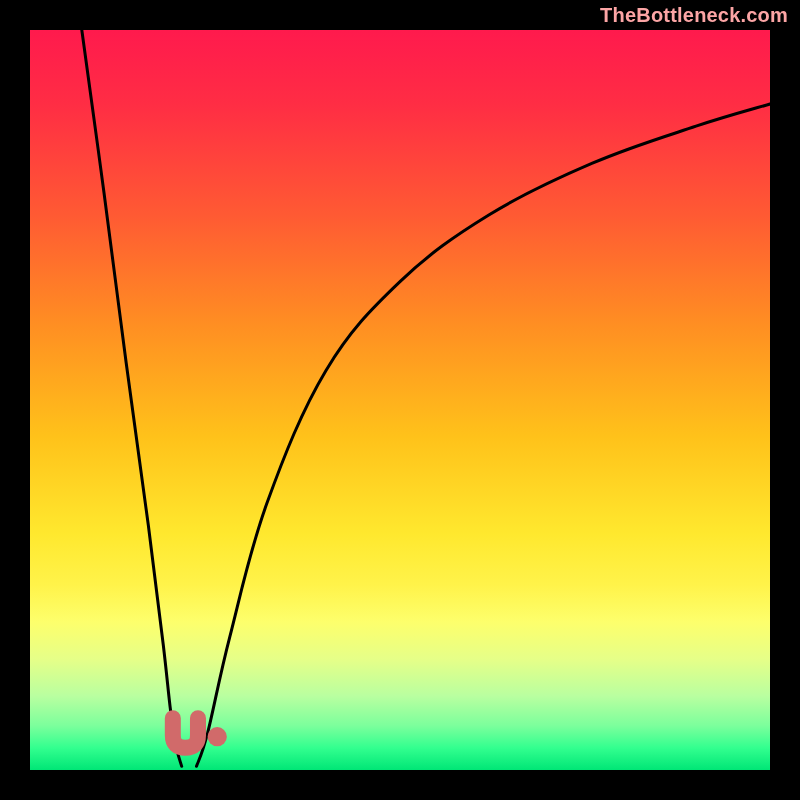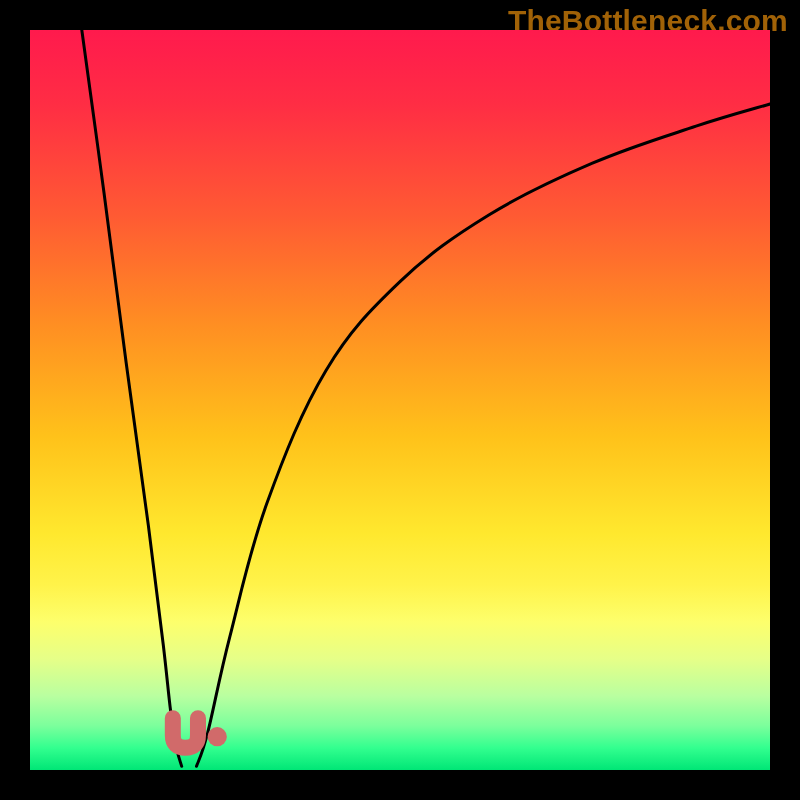--- a/index.html
+++ b/index.html
@@ -38,23 +38,23 @@
       #7cff9c 94%,
       #33ff8f 97%,
       #00e676 100%
     );
   }
   .watermark {
     position: absolute;
     top: 4px;
     right: 12px;
     font-family: Arial, Helvetica, sans-serif;
-    font-size: 30px;
+    font-size: 20px;
     font-weight: 600;
-    color: #a16207;
+    color: #fca5a5;
     letter-spacing: 0.2px;
   }
   svg.curves {
     position: absolute;
     left: 0;
     top: 0;
     width: 740px;
     height: 740px;
     overflow: visible;
   }

